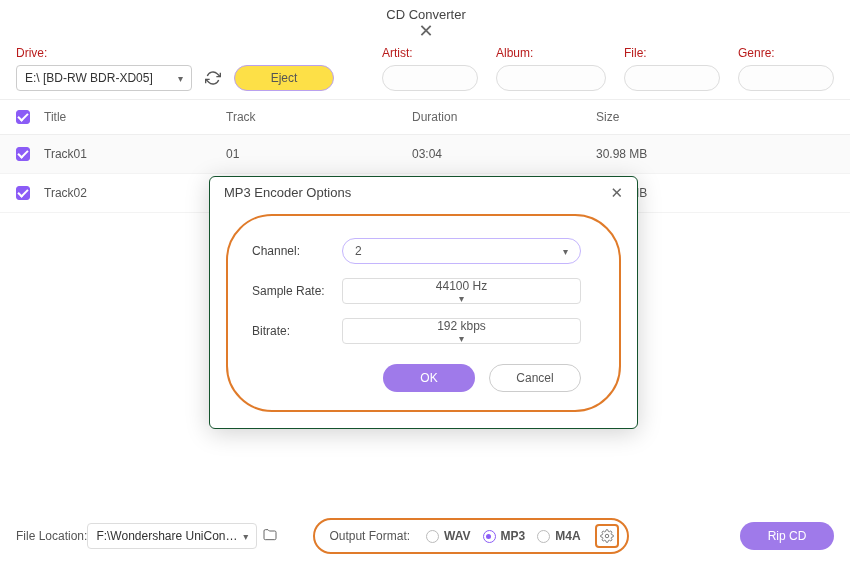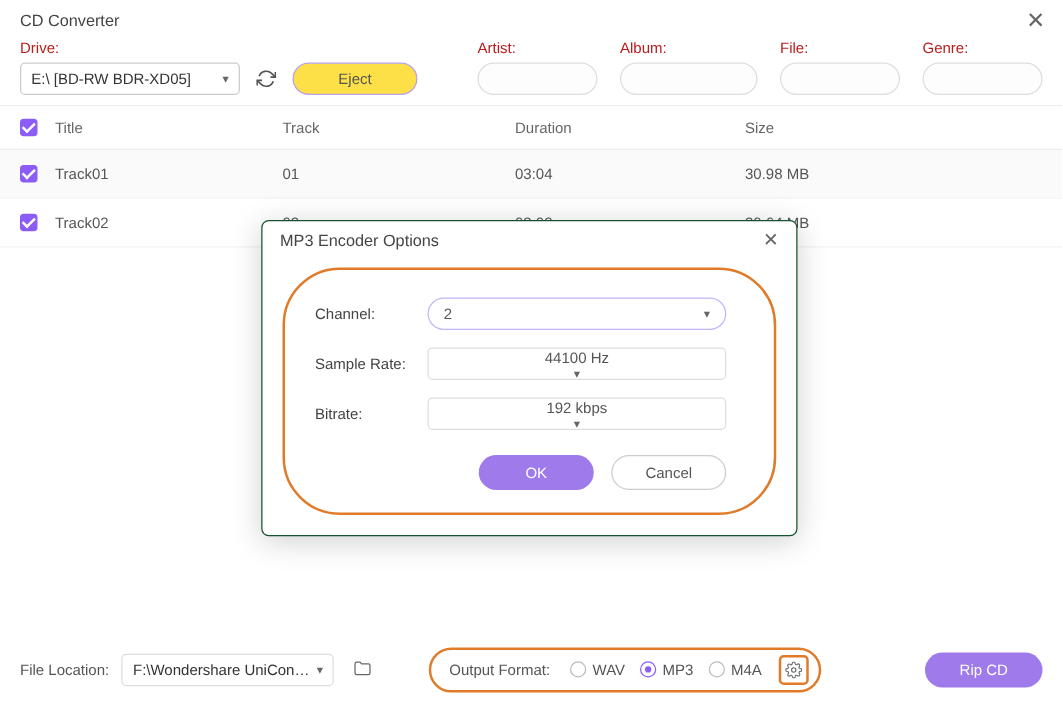--- a/index.html
+++ b/index.html
@@ -1,17 +1,17 @@
 <!DOCTYPE html>
 <html><head>
 <meta charset="utf-8">
 <style>
   * { box-sizing: border-box; margin: 0; padding: 0; font-family: -apple-system, Segoe UI, Arial, sans-serif; }
   body { width: 850px; height: 566px; background: #fff; color: #333; font-size: 13px; overflow: hidden; position: relative; }
-  .window-title-bar { display: flex; justify-content: space-between; align-items: center; padding: 7px 14px 6px 16px; }
+  .window-title-bar { display: flex; justify-content: space-between; align-items: center; padding: 7px 14px 6px 16px; flex-direction: column; }
   .window-title { font-size: 13px; color: #444; }
   .close-x { font-size: 18px; color: #666; cursor: pointer; line-height: 1; }
   .top-row { display: flex; align-items: flex-end; padding: 0 16px 8px 16px; gap: 18px; }
   .field { display: flex; flex-direction: column; gap: 5px; }
   .field-label { font-size: 12px; color: #b91c1c; }
   .drive-select { width: 176px; height: 26px; border: 1px solid #ccc; border-radius: 4px; padding: 0 8px; display: flex; align-items: center; justify-content: space-between; font-size: 12px; cursor: pointer; background: #fff; }
   .chev { font-size: 10px; color: #666; }
   .refresh-btn { width: 26px; height: 26px; border: none; background: none; cursor: pointer; color: #555; display: flex; align-items: center; justify-content: center; margin-bottom: 0; }
   .eject-btn { width: 100px; height: 26px; border: 1.5px solid #b9a1ee; background: #fde047; color: #555; border-radius: 13px; cursor: pointer; font-size: 12px; }
   .meta-input { width: 96px; height: 26px; border: 1px solid #ddd; border-radius: 13px; background: #fdfdfd; }
@@ -20,27 +20,27 @@
   .table-head { display: flex; align-items: center; padding: 10px 16px; border-top: 1px solid #eee; border-bottom: 1px solid #eee; color: #666; font-size: 12px; }
   .col-check { width: 28px; display: flex; align-items: center; }
   .col-title { width: 182px; }
   .col-track { width: 186px; }
   .col-dur { width: 184px; }
   .col-size { flex: 1; }
   .row { display: flex; align-items: center; padding: 12px 16px; border-bottom: 1px solid #f3f3f3; font-size: 12px; color: #555; }
   .row.even { background: #fafafa; }
   .cbox { width: 14px; height: 14px; border: 1.5px solid #8b5cf6; border-radius: 3px; background: #8b5cf6; position: relative; }
   .cbox::after { content: ''; position: absolute; left: 3px; top: 0px; width: 4px; height: 8px; border: solid #fff; border-width: 0 2px 2px 0; transform: rotate(45deg); }
-  .footer { position: absolute; bottom: 0; left: 0; right: 0; padding: 12px 16px; display: flex; align-items: center; gap: 10px; background: #fff; }
+  .footer { position: absolute; bottom: 0; left: 0; right: 0; padding: 12px 16px; display: flex; align-items: center; background: #fff; }
   .file-loc-label { font-size: 12px; color: #555; }
   .file-loc-select { width: 170px; height: 26px; border: 1px solid #ddd; border-radius: 4px; padding: 0 8px; display: flex; align-items: center; justify-content: space-between; font-size: 12px; cursor: pointer; background: #fff; }
   .folder-btn { width: 26px; height: 26px; border: none; background: none; cursor: pointer; color: #666; }
   .out-format-group { display: flex; align-items: center; gap: 12px; border: 2px solid #e07b2a; border-radius: 18px; padding: 4px 8px 4px 14px; margin-left: 30px; }
   .out-label { font-size: 12px; color: #555; margin-right: 4px; }
-  .radio-item { display: flex; align-items: flex-start; gap: 5px; cursor: pointer; font-size: 12px; color: #555; }
+  .radio-item { display: flex; align-items: flex-end; gap: 5px; cursor: pointer; font-size: 12px; color: #555; font-weight: bold; }
   .radio { width: 13px; height: 13px; border: 1.5px solid #bbb; border-radius: 50%; position: relative; }
   .radio.selected { border-color: #8b5cf6; }
   .radio.selected::after { content: ''; position: absolute; left: 2.5px; top: 2.5px; width: 5px; height: 5px; background: #8b5cf6; border-radius: 50%; }
   .gear-btn { width: 24px; height: 24px; border: 2px solid #e07b2a; border-radius: 4px; display: flex; align-items: center; justify-content: center; cursor: pointer; color: #666; background: #fff; margin-left: 2px; }
   .rip-btn { width: 94px; height: 28px; border: none; background: #9f7aea; color: #fff; border-radius: 14px; cursor: pointer; font-size: 12px; margin-left: auto; }
   
   .modal { position: absolute; left: 209px; top: 176px; width: 429px; background: #fff; border: 1px solid #14532d; border-radius: 6px; box-shadow: 0 4px 24px rgba(0,0,0,0.18); }
   .modal-title-bar { display: flex; justify-content: space-between; align-items: center; padding: 8px 14px; }
   .modal-title { font-size: 13px; color: #444; }
   .modal-body { margin: 6px 16px 16px 16px; border: 2px solid #e07b2a; border-radius: 46px; padding: 22px 38px 18px 24px; }

